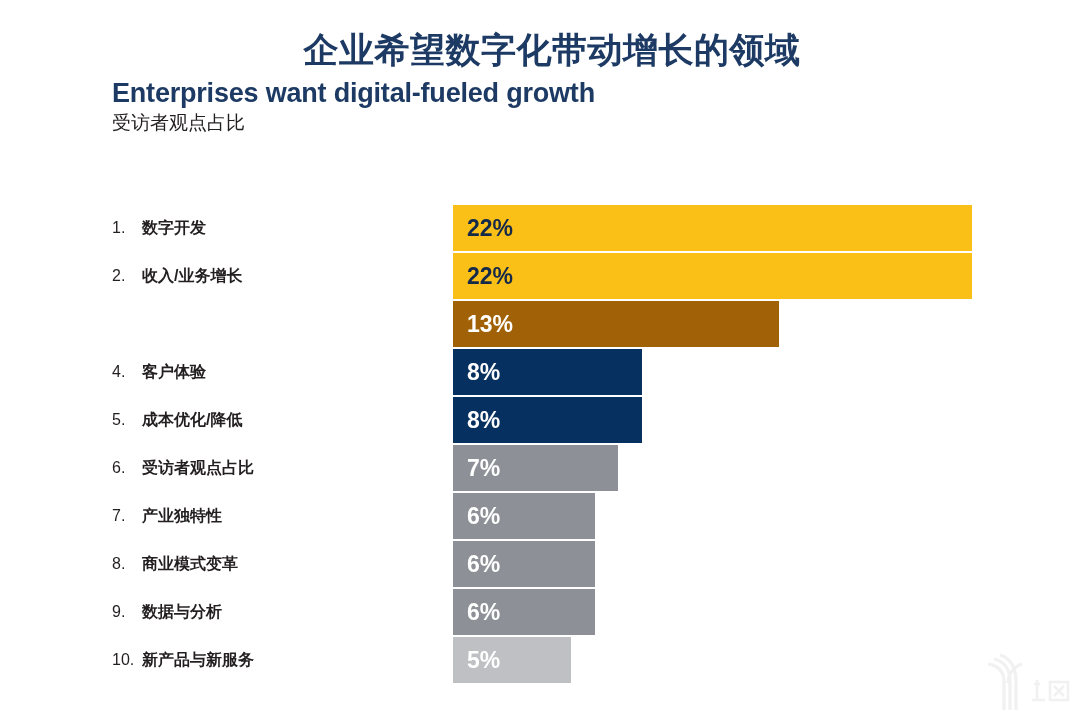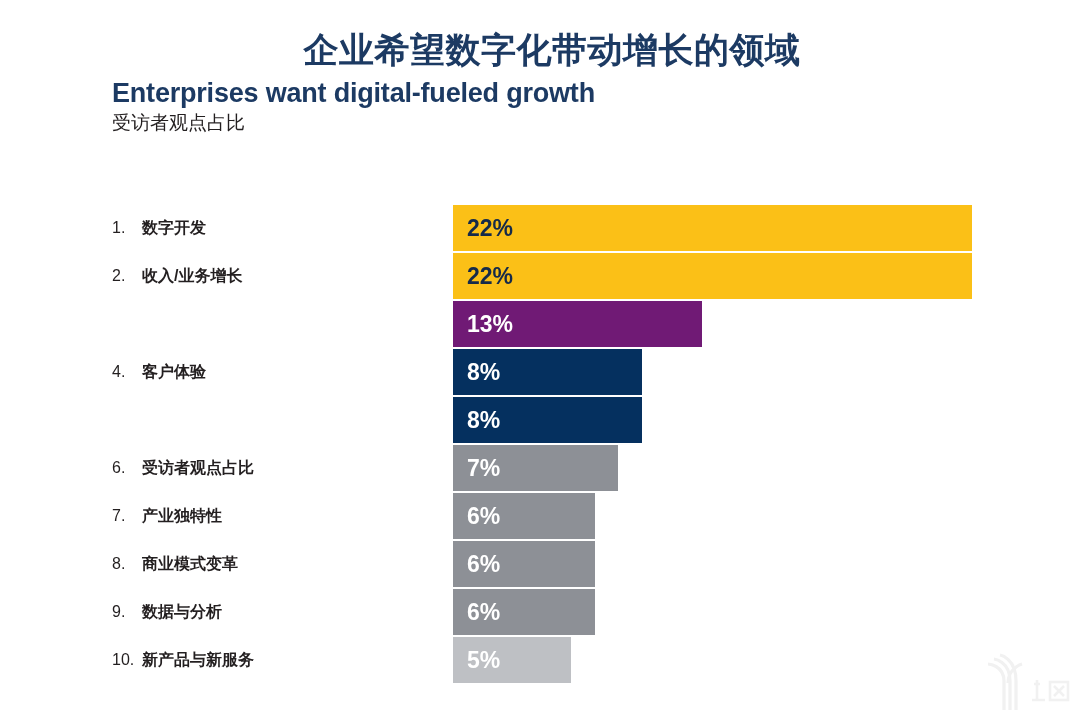--- a/index.html
+++ b/index.html
@@ -132,31 +132,32 @@
           <span class="bar-value" style="color: rgb(21, 42, 74);">22%</span>
         </div>
       </div>
       <div class="row">
         <div class="row-label"><span class="idx">2.</span><span class="txt">收入/业务增长</span></div>
         <div class="bar" style="width: 519px; background: rgb(251, 192, 23);">
           <span class="bar-value" style="color: rgb(21, 42, 74);">22%</span>
         </div>
       </div>
       <div class="row">
-        <div class="bar" style="width: 249px; background: #701a75;">
+        <div class="bar" style="width: 326px; background: #a16207;">
           <span class="bar-value" style="color: rgb(255, 255, 255);">13%</span>
         </div>
       </div>
       <div class="row">
         <div class="row-label"><span class="idx">4.</span><span class="txt">客户体验</span></div>
         <div class="bar" style="width: 189px; background: rgb(5, 48, 95);">
           <span class="bar-value" style="color: rgb(255, 255, 255);">8%</span>
         </div>
       </div>
       <div class="row">
+        <div class="row-label"><span class="idx">5.</span><span class="txt">成本优化/降低</span></div>
         <div class="bar" style="width: 189px; background: rgb(5, 48, 95);">
           <span class="bar-value" style="color: rgb(255, 255, 255);">8%</span>
         </div>
       </div>
       <div class="row">
         <div class="row-label"><span class="idx">6.</span><span class="txt">受访者观点占比</span></div>
         <div class="bar" style="width: 165px; background: rgb(141, 144, 150);">
           <span class="bar-value" style="color: rgb(255, 255, 255);">7%</span>
         </div>
       </div>

